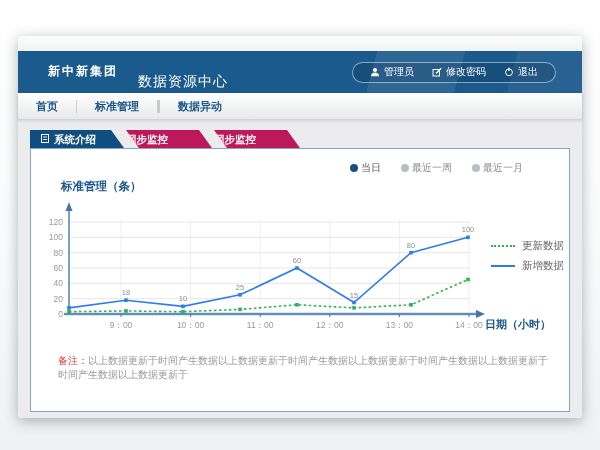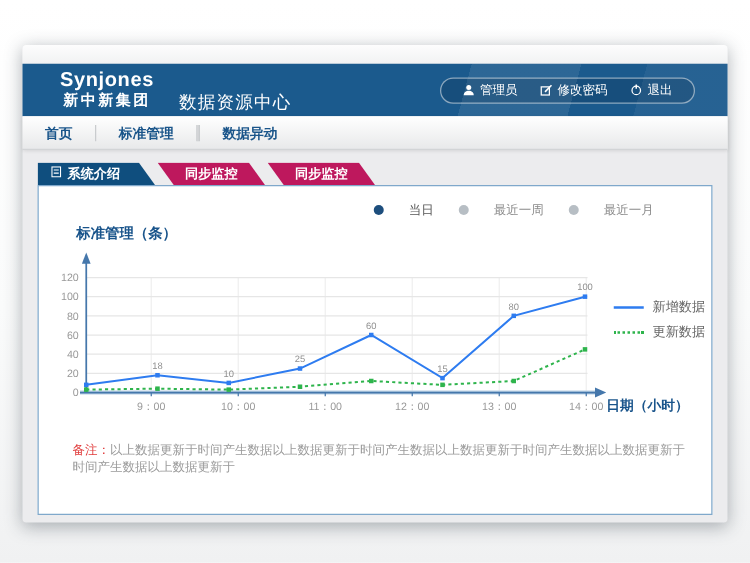--- a/index.html
+++ b/index.html
@@ -37,32 +37,32 @@
     display:flex; align-items:center; position:relative; }
   .nav-item { min-width:58px; padding:0 18px; text-align:center; font-size:11px;
     font-weight:bold; color:#1a558a; cursor:pointer; }
   .nav-item.wide { min-width:74px; }
   .nav-sep { width:1px; height:13px; background:#c9ccce; }
 
   
   .content { padding-top:10px; }
   .tabs { display:flex; margin-left:12px; height:18px; }
   .tab { color:#fff; font-size:10.5px; font-weight:bold; line-height:18px;
-    text-align:center; cursor:pointer; }
+    cursor:pointer; }
   .tab.active { background:#0f4e7e; width:94px;
     clip-path:polygon(0 0, calc(100% - 13px) 0, 100% 100%, 0 100%);
     display:flex; align-items:center; gap:5px; padding-left:11px; }
   .tab.inactive { background:#be185d; width:86px; margin-left:2px;
     clip-path:polygon(0 0, calc(100% - 13px) 0, 100% 100%, 13px 100%); }
 
   .panel { margin:0 12px 6px 12px; background:#fff; border:1px solid #7fa8cb;
     height:264px; position:relative; overflow:hidden; }
 
   .radio-row { display:flex; justify-content:flex-end; gap:20px; padding:12px 46px 0 0; }
-  .radio-opt { display:flex; align-items:center; gap:20px; font-size:10px; color:#8b8b8b;
+  .radio-opt { display:flex; align-items:center; gap:3px; font-size:10px; color:#8b8b8b;
     cursor:pointer; }
   .radio-dot { width:8px; height:8px; border-radius:50%; background:#b7bec4; }
   .radio-opt.selected .radio-dot { background:#1d4e7d; }
   .radio-opt.selected { color:#555; }
 
   .y-title { margin:4px 0 0 30px; font-size:11.5px; font-weight:bold; color:#19548b; }
 
   .chart-wrap { position:relative; margin-left:8px; margin-top:2px; }
   svg.chart { display:block; }
   svg.chart text { font-family:"Liberation Sans","DejaVu Sans",sans-serif; }
@@ -78,21 +78,20 @@
 </style>
 </head>
 <body>
 
 <div class="window">
 
   <div class="window-topstrip"></div>
 
   <div class="app-header">
     <div class="logo">
-      <div class="logo-en">Synjones</div>
       <div class="logo-cn">新中新集团</div>
     </div>
     <div class="app-title">数据资源中心</div>
 
     <div class="user-pill">
       <div class="pill-item">
         <span>
           <svg width="10" height="10" viewBox="0 0 10 10">
               <circle cx="5" cy="3" r="2" fill="#fff"></circle>
               <path d="M1 9.2c0-2.3 1.8-3.6 4-3.6s4 1.3 4 3.6z" fill="#fff"></path>
@@ -227,27 +226,27 @@
             <rect x="85.2" y="113.13333333333334" width="3.6" height="3.6" fill="#2eb44c"></rect>
             <rect x="142.2" y="113.9" width="3.6" height="3.6" fill="#2eb44c"></rect>
             <rect x="199.2" y="111.60000000000001" width="3.6" height="3.6" fill="#2eb44c"></rect>
             <rect x="256.2" y="107" width="3.6" height="3.6" fill="#2eb44c"></rect>
             <rect x="313.2" y="110.06666666666666" width="3.6" height="3.6" fill="#2eb44c"></rect>
             <rect x="370.2" y="107" width="3.6" height="3.6" fill="#2eb44c"></rect>
             <rect x="427.2" y="81.7" width="3.6" height="3.6" fill="#2eb44c"></rect>
           </svg>
         <div class="legend">
           <div class="legend-item">
+            <span class="legend-swatch dotted" style="border-top-color: rgb(46, 180, 76);"></span>
+            <span class="legend-label">更新数据</span>
+          </div>
+          <div class="legend-item">
             <span class="legend-swatch" style="border-top-color: rgb(46, 124, 240);"></span>
             <span class="legend-label">新增数据</span>
           </div>
-          <div class="legend-item">
-            <span class="legend-swatch dotted" style="border-top-color: rgb(46, 180, 76);"></span>
-            <span class="legend-label">更新数据</span>
-          </div>
         </div>
       </div>
 
       <div class="note">
         <span class="note-prefix">备注：</span><span>以上数据更新于时间产生数据以上数据更新于时间产生数据以上数据更新于时间产生数据以上数据更新于时间产生数据以上数据更新于</span>
       </div>
 
     </div>
   </div>
 </div>

